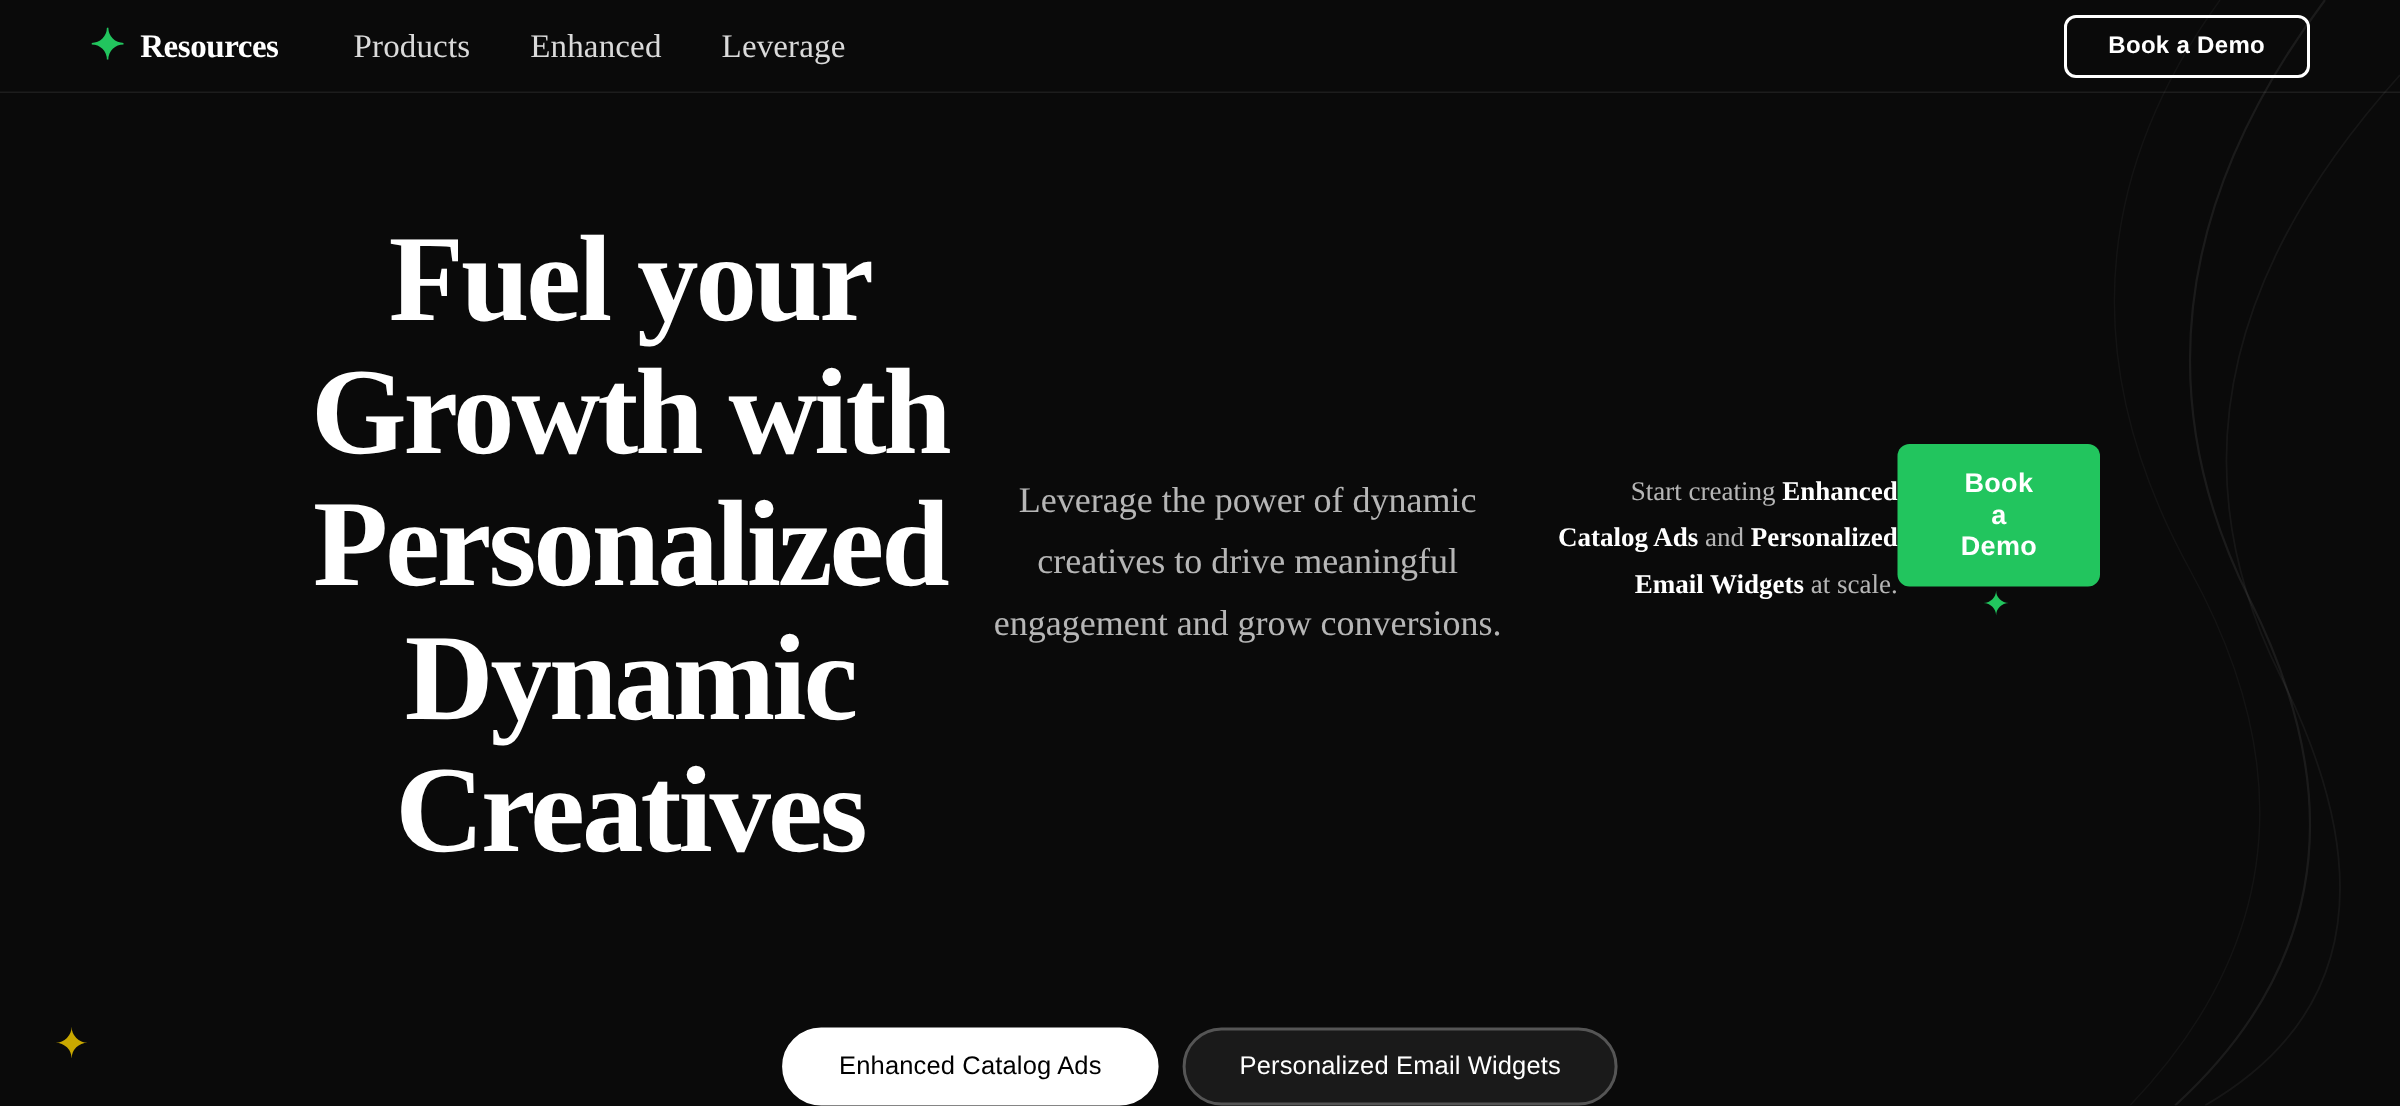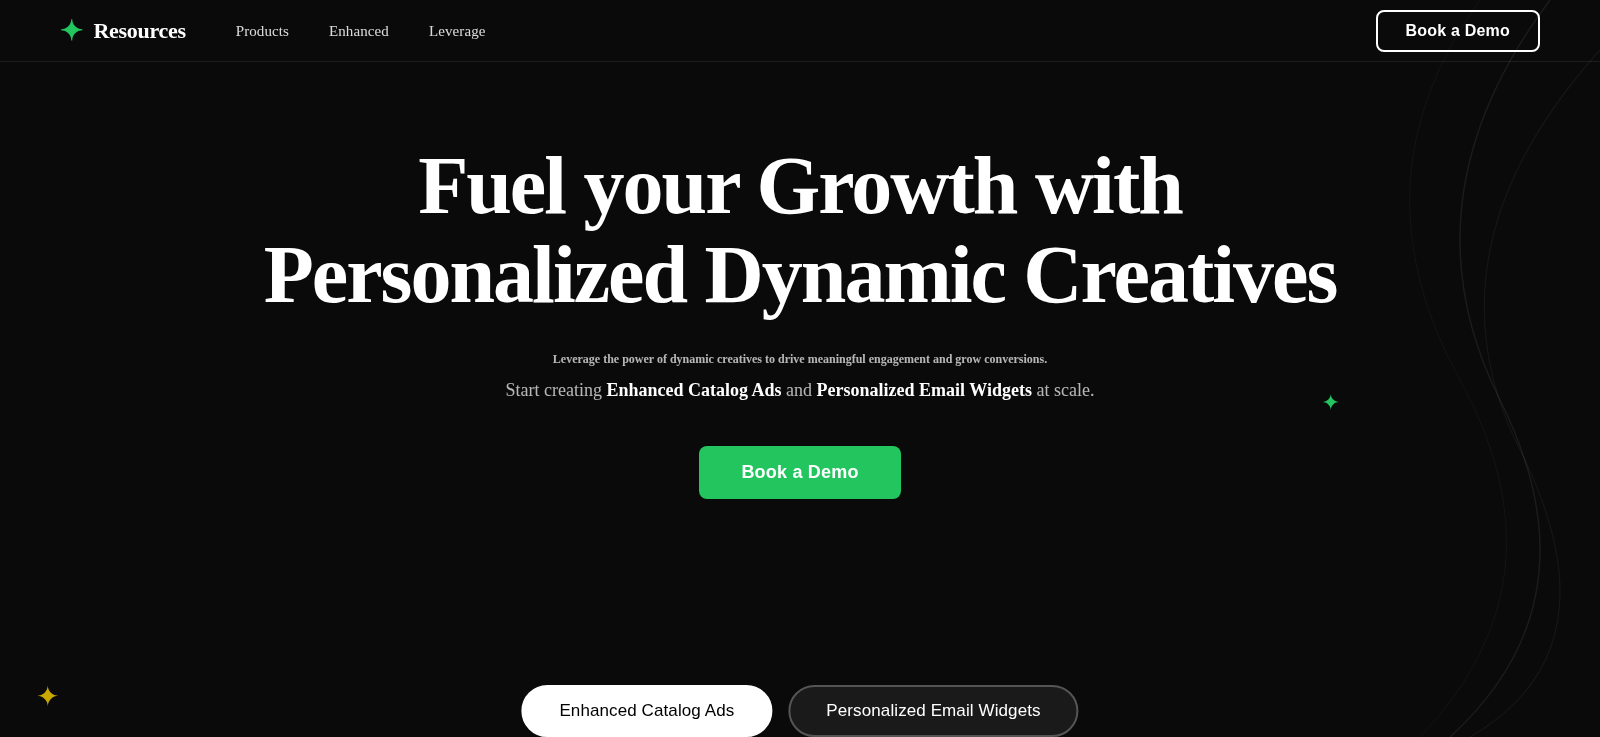--- a/index.html
+++ b/index.html
@@ -72,21 +72,21 @@
     .nav-links {
       display: flex;
       align-items: center;
       gap: 40px;
       list-style: none;
     }
 
     .nav-links a {
       text-decoration: none;
       color: rgba(255,255,255,0.85);
-      font-size: 15px;
+      font-size: 22px;
       font-weight: 400;
       letter-spacing: 0.1px;
     }
 
     .book-demo-nav {
       background: transparent;
       border: 2px solid #ffffff;
       color: #ffffff;
       padding: 10px 28px;
       border-radius: 8px;
@@ -94,46 +94,46 @@
       font-weight: 600;
       cursor: pointer;
       letter-spacing: 0.2px;
     }
 
     
     .hero {
       position: relative;
       z-index: 5;
       display: flex;
-      flex-direction: column;
+      flex-direction: row;
       align-items: center;
       justify-content: center;
       text-align: center;
       padding: 60px 200px 0;
       margin-top: 20px;
     }
 
     .hero-title {
       font-family: Georgia, 'Times New Roman', serif;
       font-size: 82px;
       font-weight: 800;
       line-height: 1.08;
       letter-spacing: -2px;
       max-width: 1100px;
       margin-bottom: 30px;
       color: #ffffff;
     }
 
     .hero-subtitle {
-      font-size: 12px;
+      font-size: 24px;
       color: rgba(255,255,255,0.7);
       line-height: 1.7;
       max-width: 720px;
       margin-bottom: 6px;
-      font-weight: 700;
+      font-weight: 400;
     }
 
     .hero-subtitle-line2 {
       font-size: 18px;
       color: rgba(255,255,255,0.7);
       line-height: 1.7;
       margin-bottom: 40px;
       font-weight: 400;
       text-align: right;
     }

